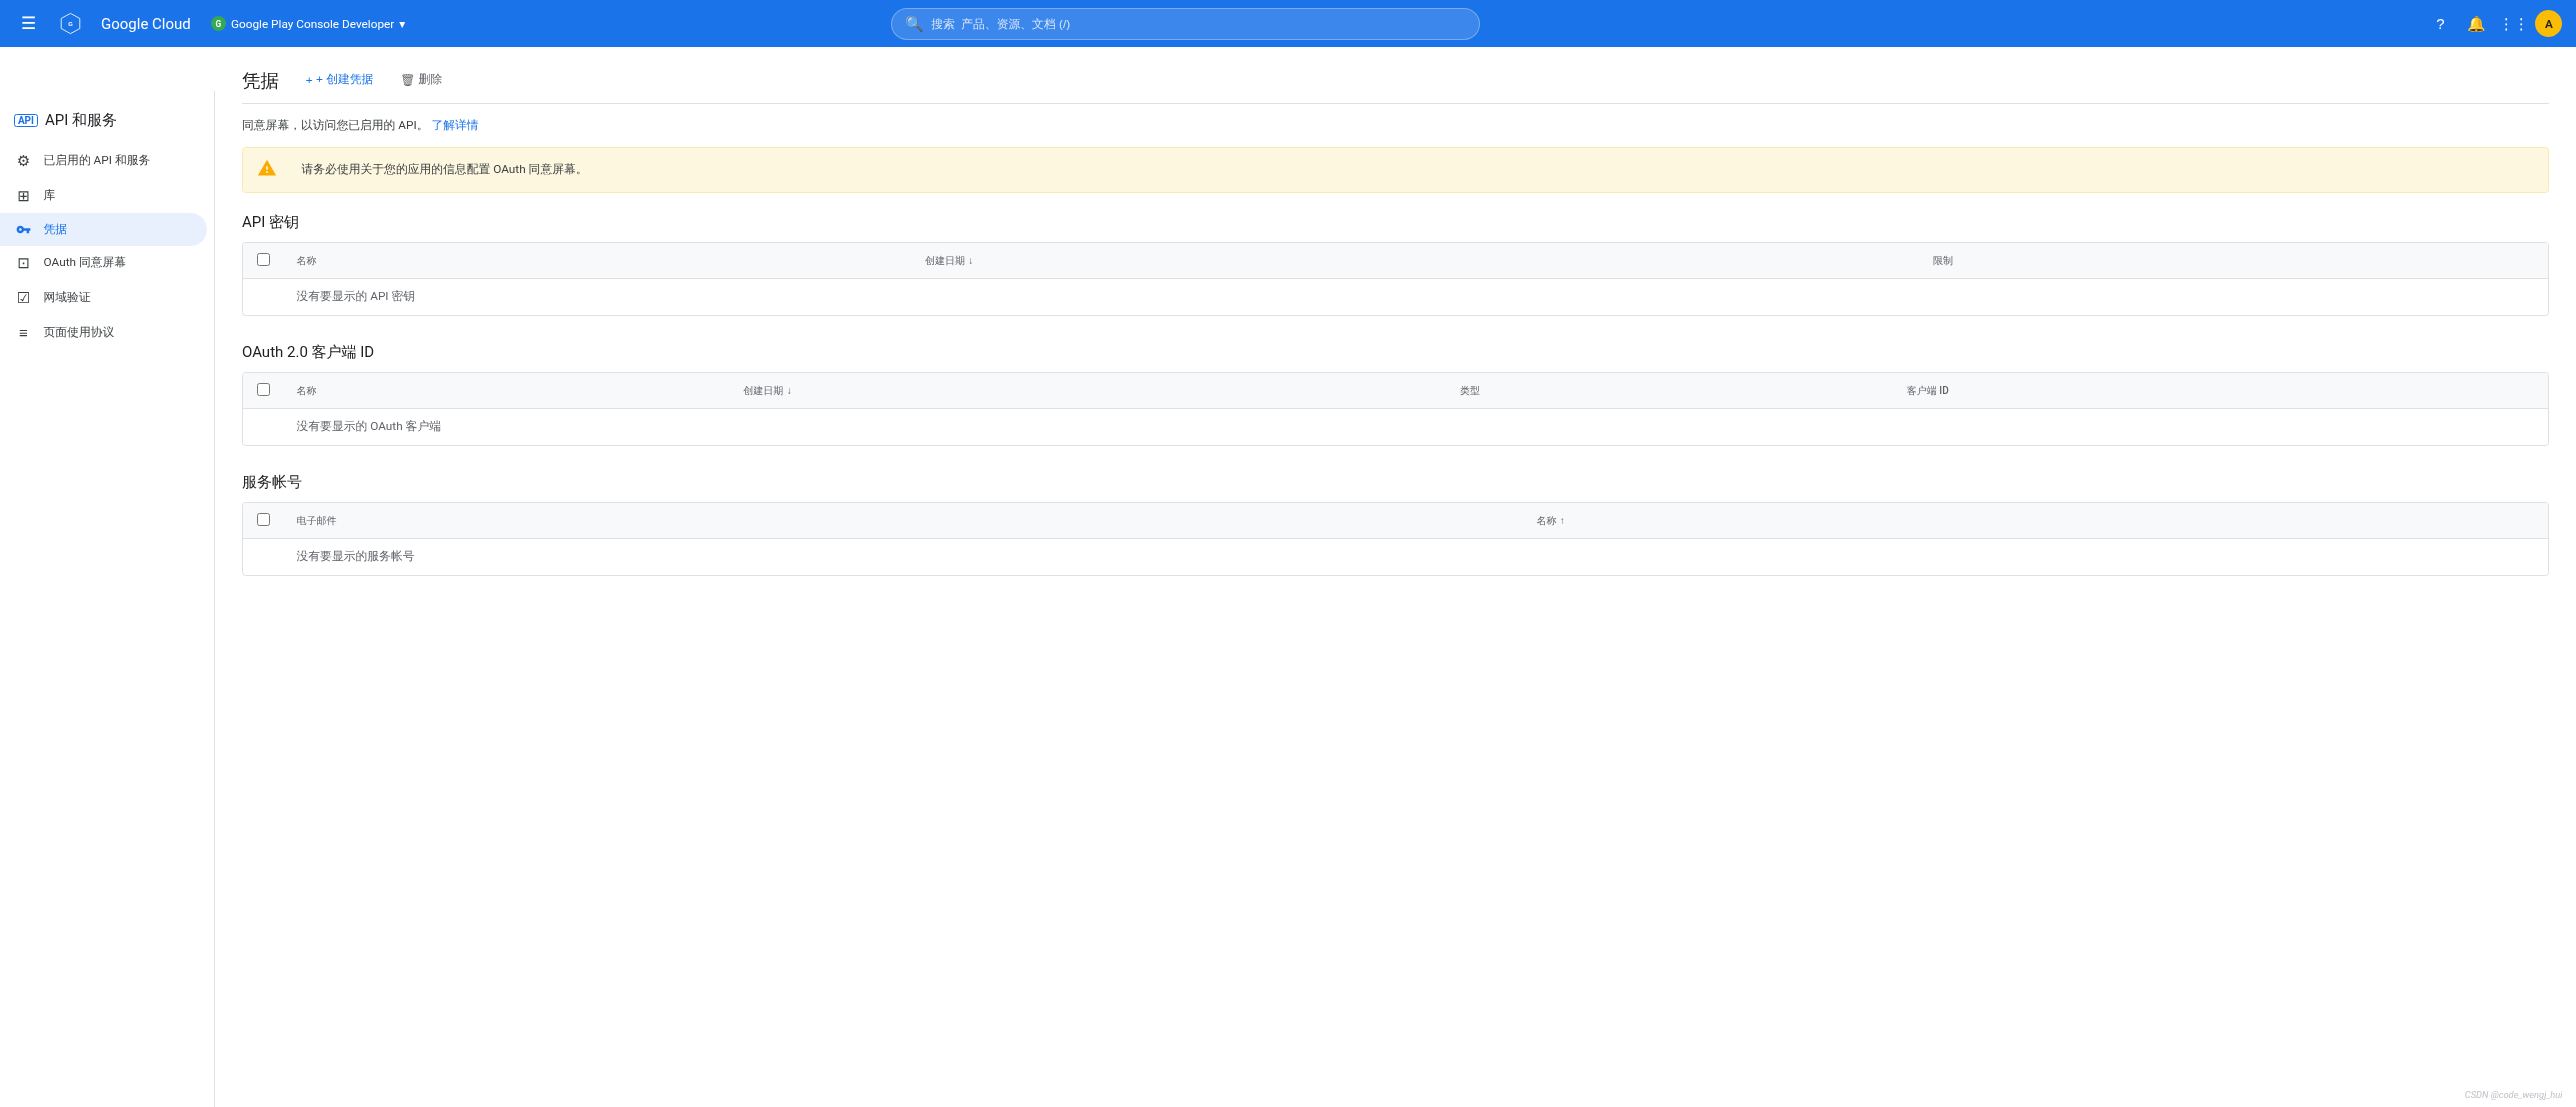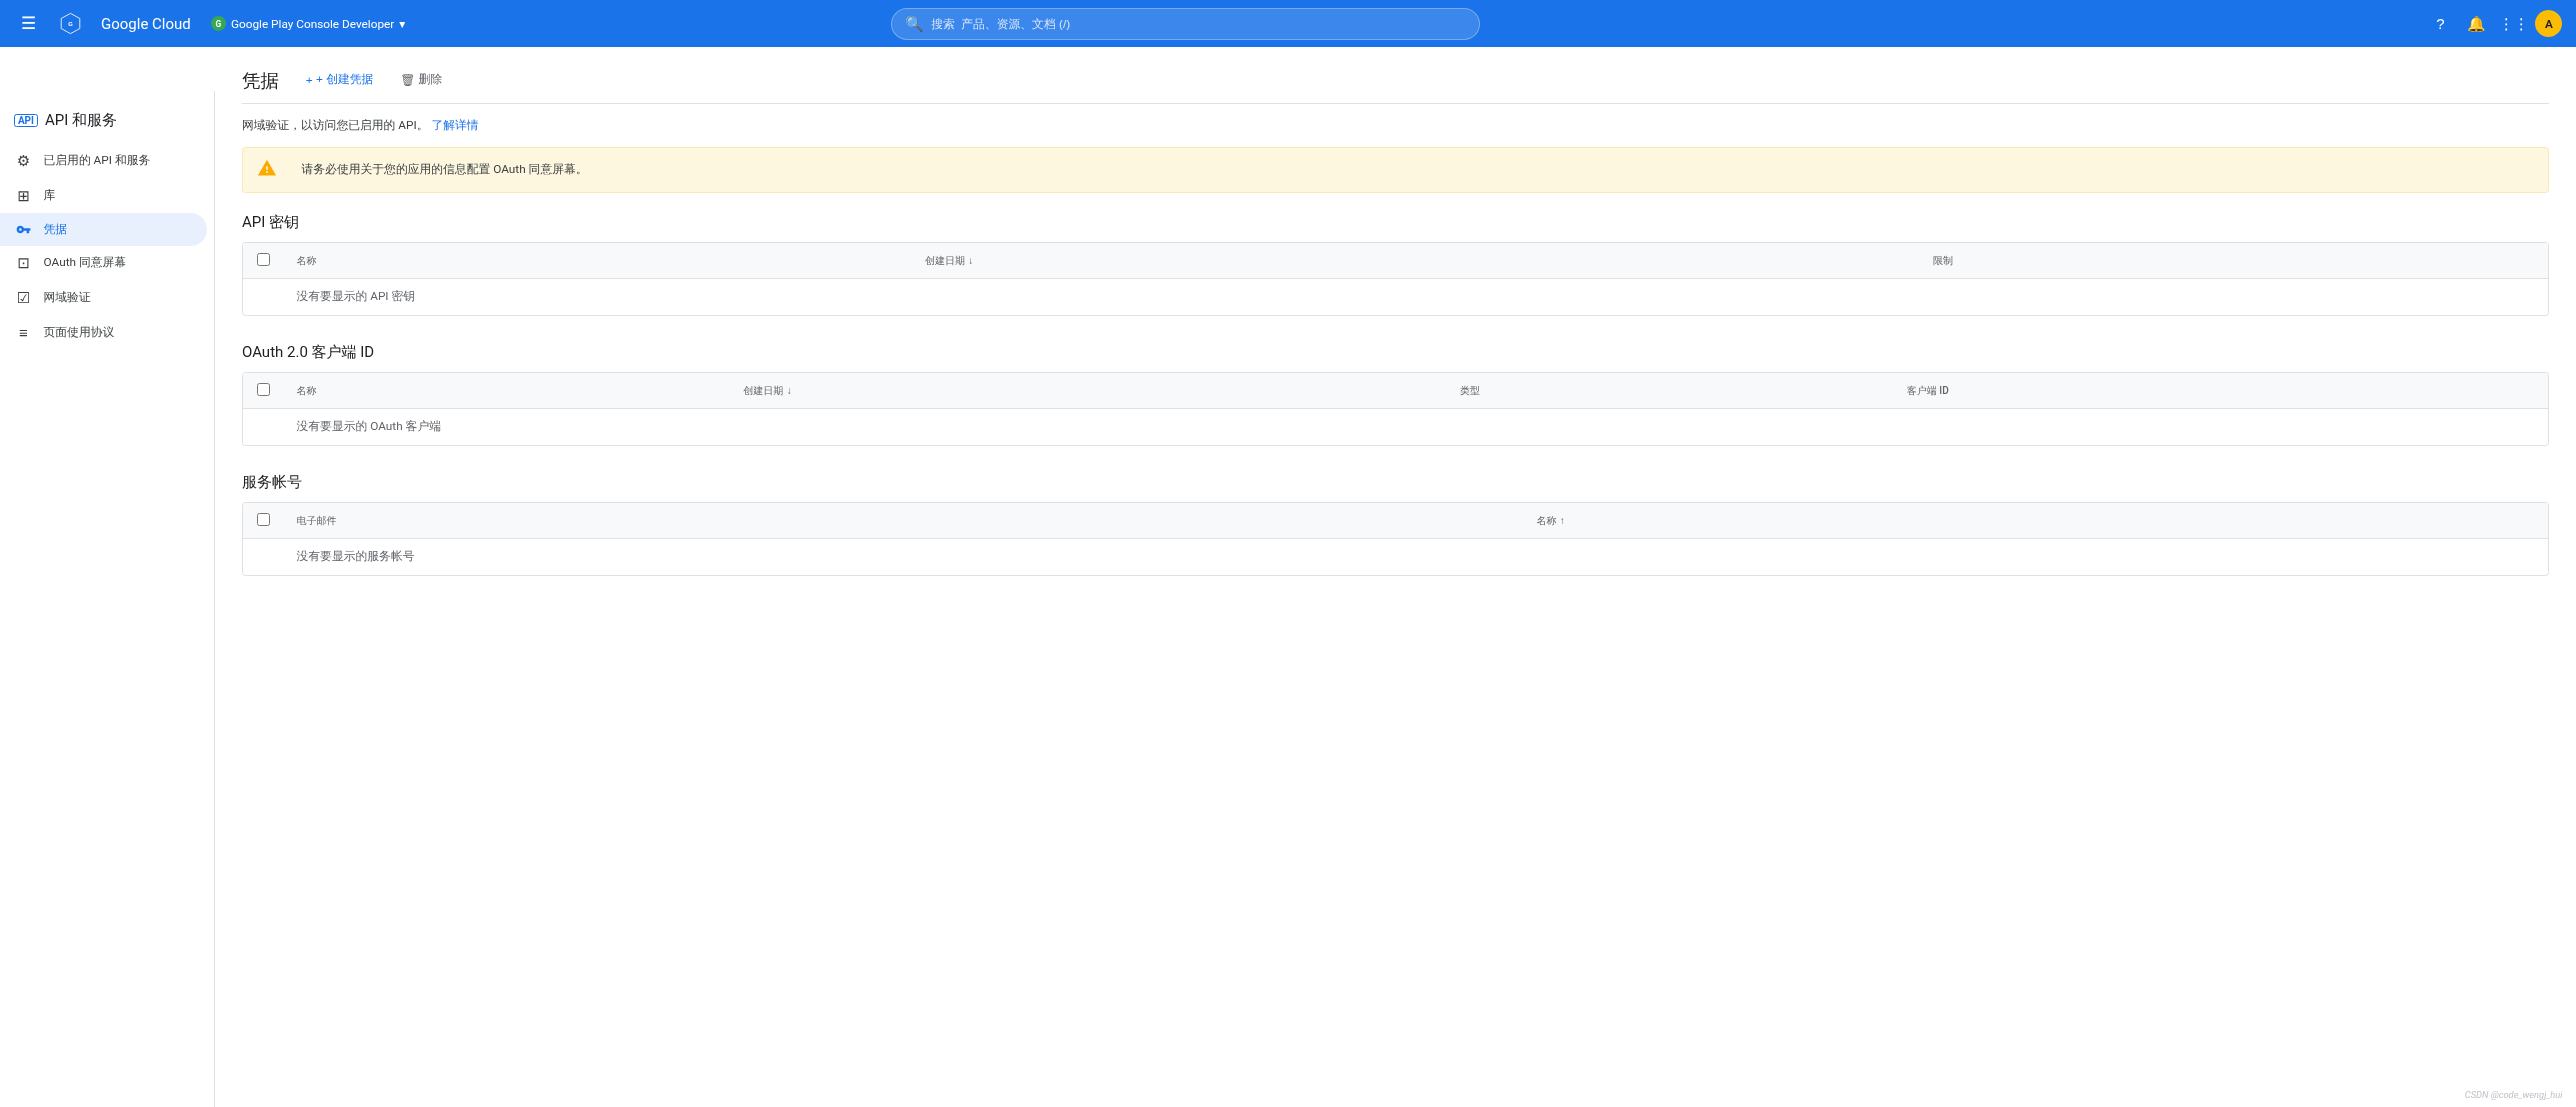--- a/index.html
+++ b/index.html
@@ -408,21 +408,21 @@
           <span>+ 创建凭据</span>
         </button>
         <button class="btn-delete">
           <span>🗑</span>
           <span>删除</span>
         </button>
       </div>
     </div>
 
     <p class="description">
-      <span>网域验证，以访问您已启用的 API。</span>
+      <span>同意屏幕，以访问您已启用的 API。</span>
       <a href="#">了解详情</a>
     </p>
 
     <div class="warning-banner">
       <span class="warning-icon">
         <svg width="20" height="20" viewBox="0 0 24 24" fill="#f9ab00">
           <path d="M1 21h22L12 2 1 21zm12-3h-2v-2h2v2zm0-4h-2v-4h2v4z"></path>
         </svg>
       </span>
       <span>请务必使用关于您的应用的信息配置 OAuth 同意屏幕。</span>

